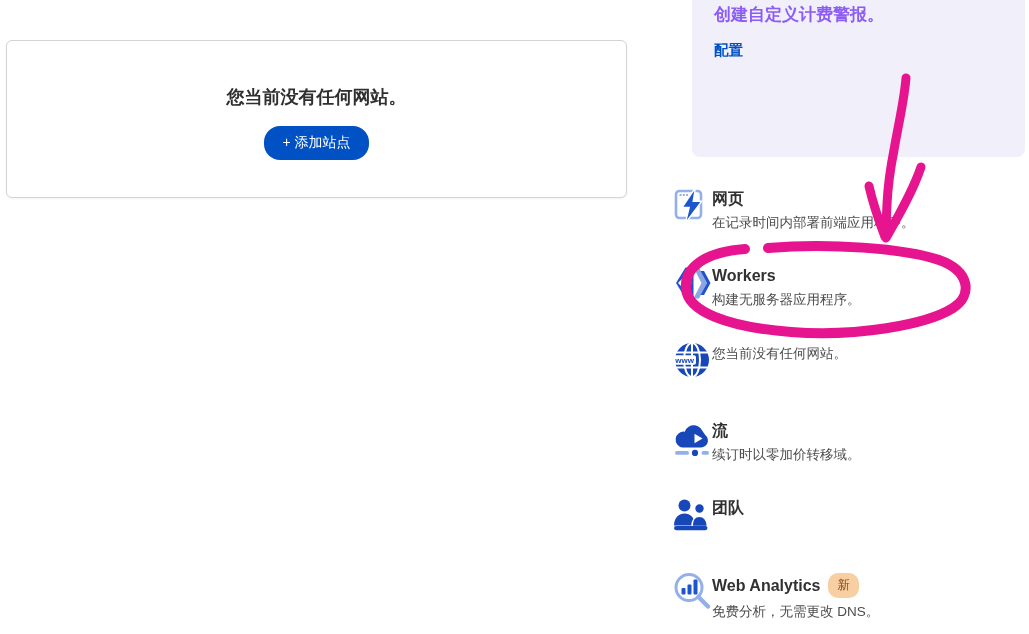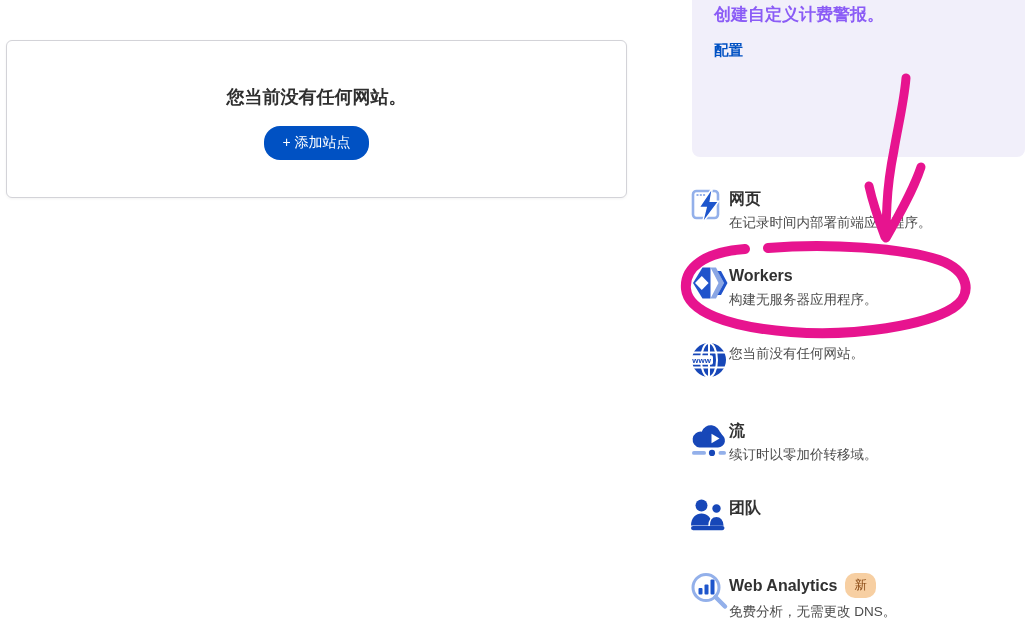--- a/index.html
+++ b/index.html
@@ -38,21 +38,21 @@
   .billing-card .b-link {
     display:inline-block; margin-top:15px; font-size:14.5px; color:#0051c3;
     text-decoration:none; cursor:pointer;font-weight:bold;
   }
 
   
   .product {
     position:absolute; left:656px; width:337px; display:flex; 
     cursor:pointer;
   }
-  .p-icon { width:40px; height:40px; margin-left:33px; flex:none; }
+  .p-icon { width:40px; height:40px; margin-left:16px; flex:none; }
   .p-title { font-size:16px; font-weight:bold; color:#313131; line-height:21px; margin-top:2px; }
   .p-desc { font-size:13.5px; color:#4c4c4c; margin-top:5px; }
   .badge {
     display:inline-block; background:#f7cfa2; color:#8a4a15; font-size:12.5px;
     font-weight:normal; border-radius:10px; padding:2px 9px; margin-left:8px;
     vertical-align:2px;
   }
 
   
   .annotation-layer {

